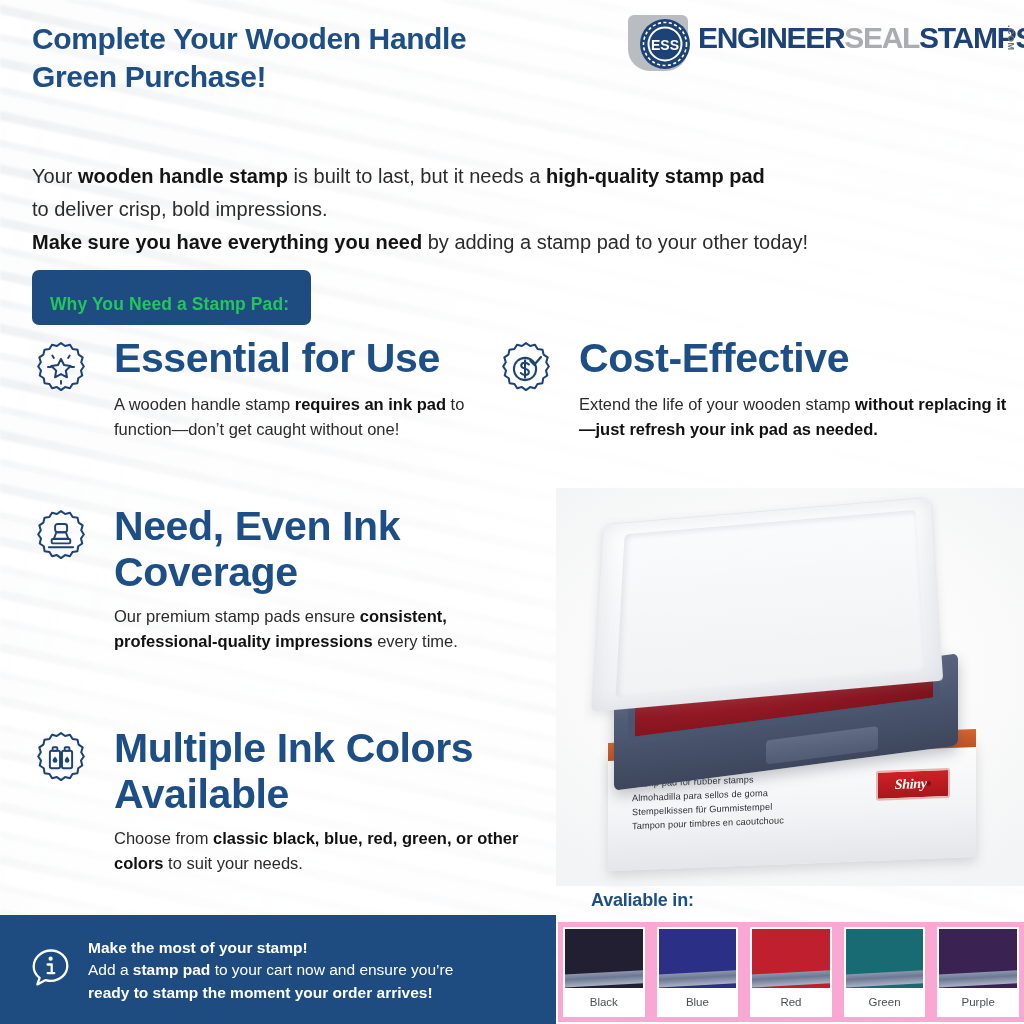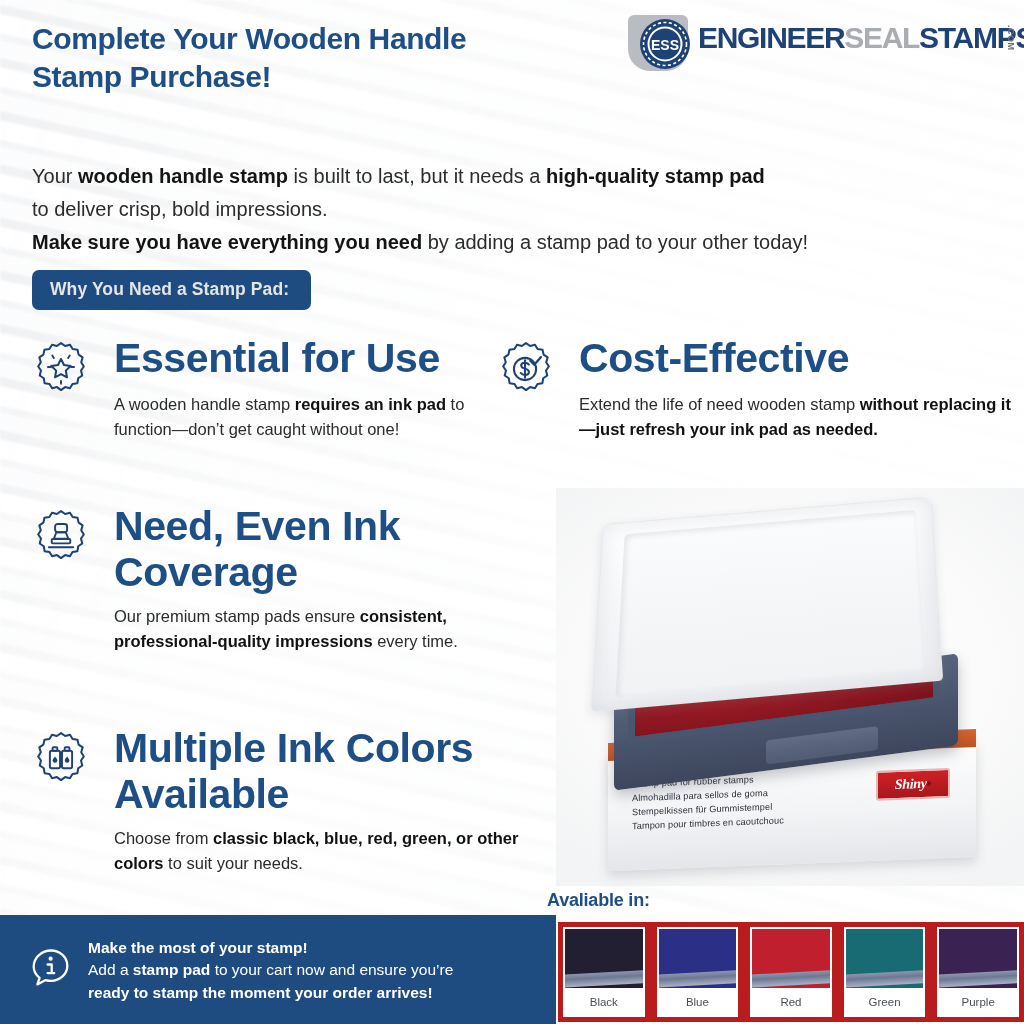--- a/index.html
+++ b/index.html
@@ -71,23 +71,23 @@
   .intro{
     position:absolute; left:32px; top:160px; width:880px;
     font-size:20px; line-height:1.65; color:#2b2b2b;
   }
   .intro b{ color:#141414; font-weight:bold; }
   .intro .p-line{ display:block; white-space:nowrap; }
 
   
   .banner{
     position:absolute; left:32px; top:270px;
-    background:#1e4c80; color:#e5e5e5;
+    background:#1e4c80; color:#22c55e;
     font-size:17.5px; font-weight:bold;
-    padding:9px 22px 10px 18px; border-radius:7px;
+    padding:24px 22px 10px 18px; border-radius:7px;
     letter-spacing:.1px;
   }
 
   
   .feature{ position:absolute; }
   .feature .f-icon{ position:absolute; left:0; top:0; width:58px; height:58px; }
   .feature .f-title{
     position:absolute; left:82px; top:-4px;
     color:#1d4e85; font-weight:bold; font-size:41px; line-height:1.12;
     letter-spacing:-.4px;
@@ -178,26 +178,26 @@
   }
   .pad-lid-inner{
     position:absolute; left:22px; top:12px; right:16px; bottom:10px;
     background:linear-gradient(180deg,#fafbfc 0%,#f1f2f4 100%);
     border-radius:5px;
     box-shadow:inset 2px 2px 6px rgba(185,190,200,.4);
   }
 
   
   .avail-title{
-    position:absolute; left:547px; top:890px;
+    position:absolute; left:591px; top:890px;
     color:#1d4e85; font-weight:bold; font-size:18px; letter-spacing:-.2px;
   }
   .swatches{
     position:absolute; left:558px; top:922px; width:466px; height:100px;
-    background:#b91c1c; padding:5px; display:flex; gap:12px;
+    background:#f9a8d4; padding:5px; display:flex; gap:12px;
   }
   .swatch{
     flex:1; background:#fff; border:2px solid #fff;
     display:flex; flex-direction:column;
     box-shadow:0 0 0 1px #1e4c80 inset;
   }
   .sw-color{ flex:1; position:relative; overflow:hidden; }
   .sw-color::after{
     content:""; position:absolute; left:-10%; bottom:0; width:125%; height:22%;
     background:linear-gradient(180deg,#8d96ae 0%,#6d7893 40%,#aab2c4 100%);
@@ -225,21 +225,21 @@
 <body>
 
 <div id="bg-texture"></div>
 <div id="bg-wash"></div>
 
 <div id="page">
 
   <div class="header">
     <div class="headline">
       <span class="ln">Complete Your Wooden Handle</span>
-      <span class="ln">Stamp Purchase!</span>
+      <span class="ln">Green Purchase!</span>
     </div>
 
     <div class="logo-wrap">
       <div class="logo-shield"></div>
       <svg class="logo-gear" width="58" height="58" viewBox="0 0 58 58">
         <g fill="none" stroke="#1d4276" stroke-width="2.2">
           <circle cx="29" cy="29" r="25" fill="#1d4276" stroke="none"></circle>
           <circle cx="29" cy="29" r="21.5" stroke="#ffffff" stroke-width="1.6" stroke-dasharray="3.1 2.4"></circle>
           <circle cx="29" cy="29" r="16.5" stroke="#ffffff" stroke-width="2"></circle>
         </g>
@@ -282,21 +282,21 @@
     <svg class="f-icon" viewBox="0 0 60 60">
       <path d="M30 3.2 34.3 6.2 39.3 4.9 42 9.3 47.1 10 48.2 15.1 52.4 18 50.9 23 53.6 27.4 50.7 31.6 52 36.7 47.8 39.6 47 44.7 41.9 45.6 39.2 50 34.2 48.7 30 51.8 25.8 48.7 20.8 50 18.1 45.6 13 44.7 12.2 39.6 8 36.7 9.3 31.6 6.4 27.4 9.1 23 7.6 18 11.8 15.1 12.9 10 18 9.3 20.7 4.9 25.7 6.2Z" fill="none" stroke="#1d4276" stroke-width="2.1" stroke-linejoin="round"></path>
       <circle cx="29" cy="30" r="11.5" fill="none" stroke="#1d4276" stroke-width="2.1"></circle>
       <path d="M33 25.4c-1.2-1.3-2.6-1.9-4.2-1.9-2.2 0-3.8 1.2-3.8 2.9 0 1.9 1.7 2.6 3.9 3.2 2.3.6 4.1 1.4 4.1 3.4 0 1.9-1.8 3.1-4.1 3.1-1.8 0-3.3-.7-4.4-2" fill="none" stroke="#1d4276" stroke-width="2.1" stroke-linecap="round"></path>
       <line x1="29" y1="21" x2="29" y2="39" stroke="#1d4276" stroke-width="2.1" stroke-linecap="round"></line>
       <path d="M34.5 21.5 38.6 25.7 45.5 17.6" fill="none" stroke="#1d4276" stroke-width="2.3" stroke-linecap="round" stroke-linejoin="round"></path>
     </svg>
     <div class="f-title">
       <span class="ln">Cost-Effective</span>
     </div>
-    <div class="f-body"><span>Extend the life of need wooden stamp </span><b>without replacing it—just refresh your ink pad as needed.</b></div>
+    <div class="f-body"><span>Extend the life of your wooden stamp </span><b>without replacing it—just refresh your ink pad as needed.</b></div>
   </div>
 
   <div class="feature" id="feat-ink">
     <svg class="f-icon" viewBox="0 0 60 60">
       <path d="M30 3.2 34.3 6.2 39.3 4.9 42 9.3 47.1 10 48.2 15.1 52.4 18 50.9 23 53.6 27.4 50.7 31.6 52 36.7 47.8 39.6 47 44.7 41.9 45.6 39.2 50 34.2 48.7 30 51.8 25.8 48.7 20.8 50 18.1 45.6 13 44.7 12.2 39.6 8 36.7 9.3 31.6 6.4 27.4 9.1 23 7.6 18 11.8 15.1 12.9 10 18 9.3 20.7 4.9 25.7 6.2Z" fill="none" stroke="#1d4276" stroke-width="2.1" stroke-linejoin="round"></path>
       <path d="M26.5 16.5h7.2a2.6 2.6 0 0 1 2.6 2.6v3.4a2.6 2.6 0 0 1-2.6 2.6h-7.2a2.6 2.6 0 0 1-2.6-2.6v-3.4a2.6 2.6 0 0 1 2.6-2.6z" fill="none" stroke="#1d4276" stroke-width="2"></path>
       <path d="M25.2 25.1h9.8l2.6 6.8H22.6z" fill="none" stroke="#1d4276" stroke-width="2" stroke-linejoin="round"></path>
       <rect x="20.4" y="32" width="19.2" height="4.6" rx="1.1" fill="none" stroke="#1d4276" stroke-width="2"></rect>
       <line x1="17.5" y1="40.6" x2="42.5" y2="40.6" stroke="#1d4276" stroke-width="2.2" stroke-linecap="round"></line>
     </svg>

